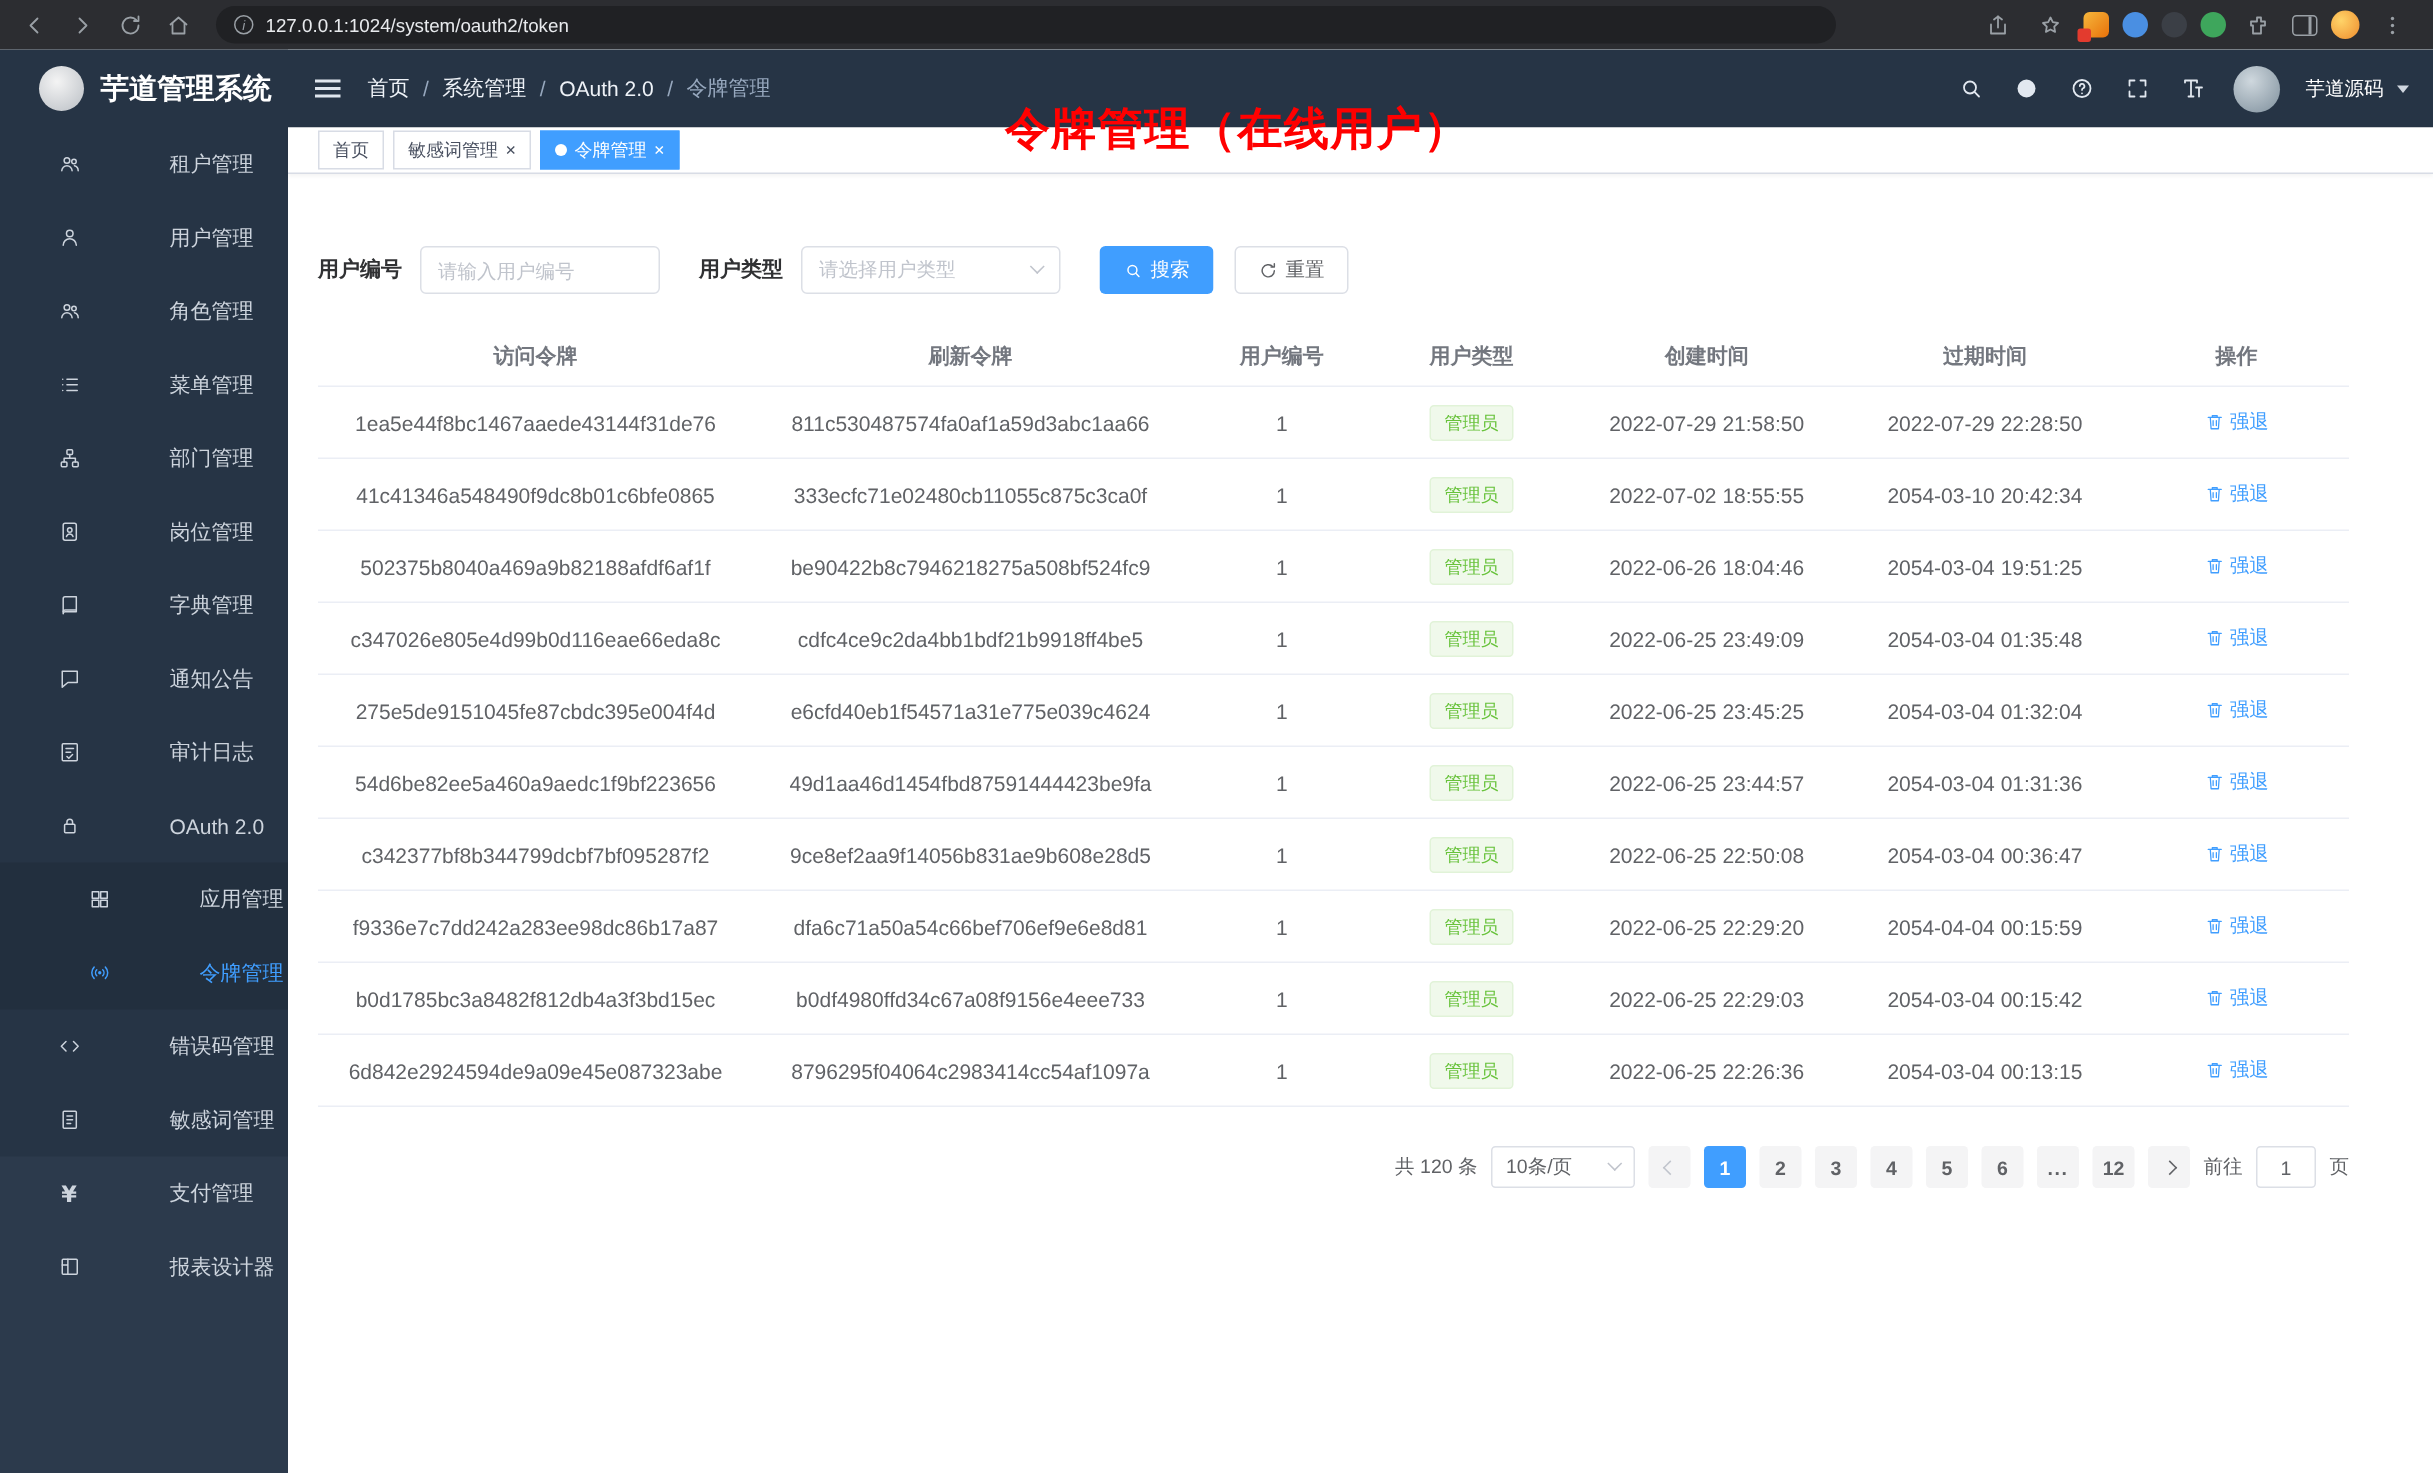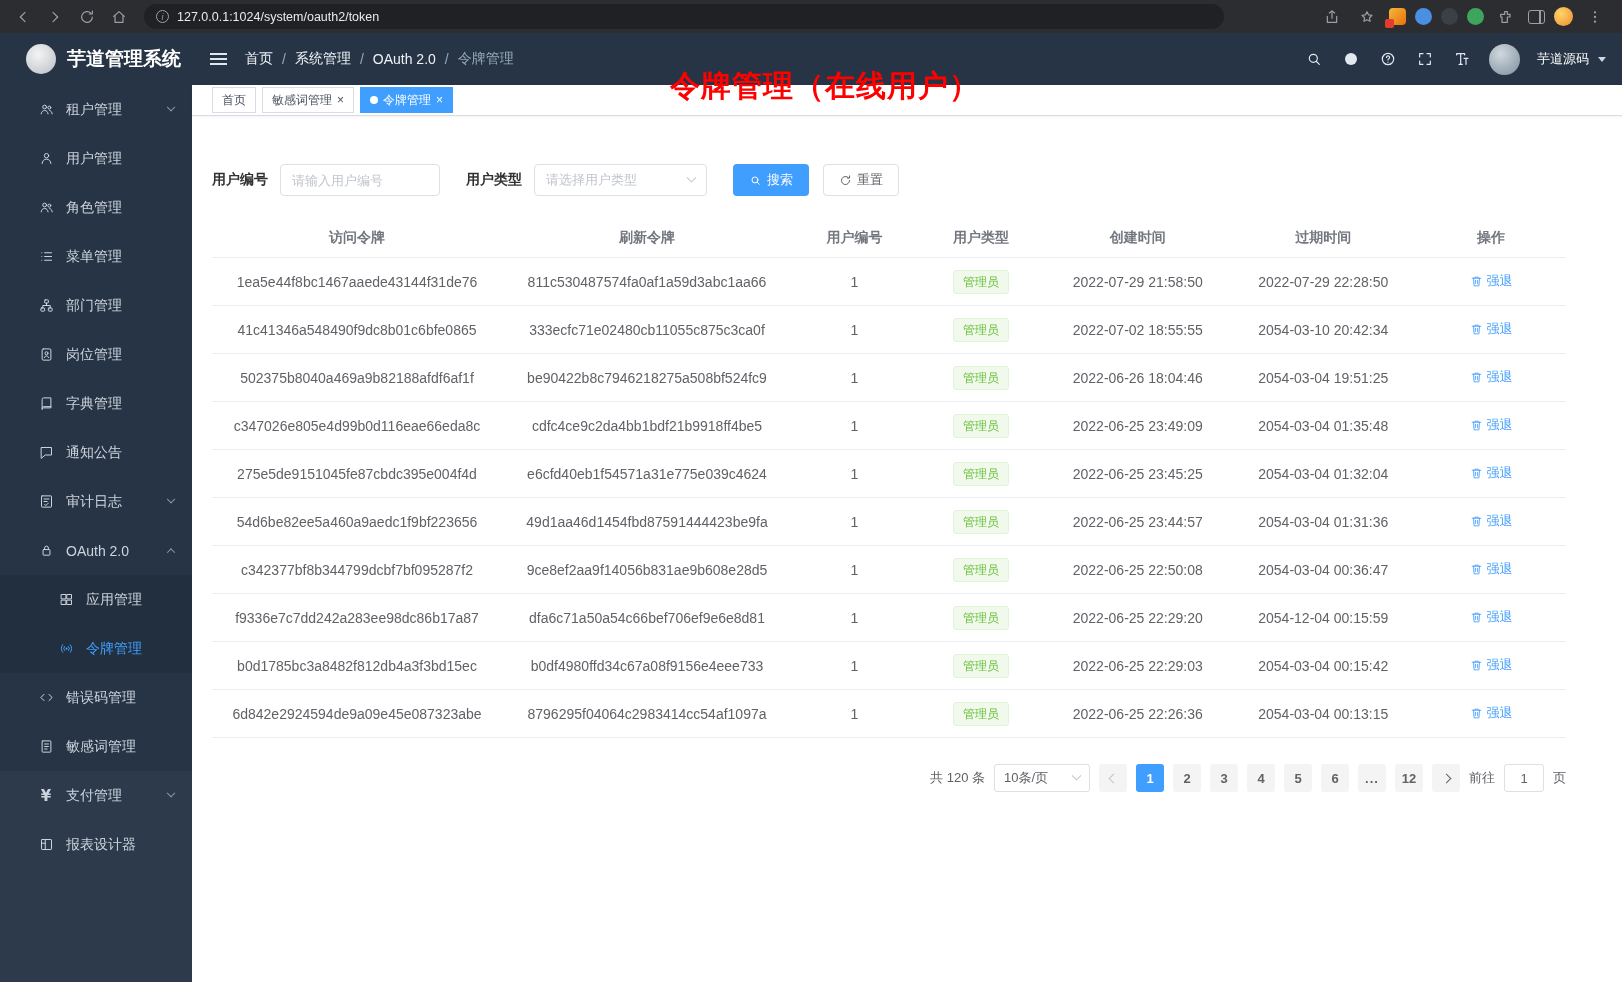--- a/index.html
+++ b/index.html
@@ -24,21 +24,21 @@
 
   
   .app { display:flex; height:949px; }
 
   
   .sidebar { width:192px; background:#263445; display:flex; flex-direction:column; flex:0 0 192px; }
   .logo { height:52px; display:flex; align-items:center; padding-left:26px; gap:11px; }
   .logo-img { width:30px; height:30px; border-radius:50%; background:radial-gradient(circle at 40% 35%, #f4f4f4, #b9bec4); flex:0 0 auto; }
   .logo-title { color:#fff; font-size:19px; font-weight:700; white-space:nowrap; }
   .menu { flex:1; display:flex; flex-direction:column; overflow:hidden; }
-  .mi { height:49px; display:flex; align-items:center; padding-left:38px; padding-right:18px; color:#cdd4dd; font-size:14px; cursor:pointer; flex:0 0 49px; }
+  .mi { height:49px; display:flex; align-items:center; padding-left:38px; padding-right:18px; color:#cdd4dd; font-size:14px; cursor:pointer; flex:0 0 49px;gap:47px; }
   .mi .ic { width:16px; height:16px; display:flex; align-items:center; justify-content:center; flex:0 0 16px; }
   .mi .ic svg { width:15px; height:15px; stroke-width:1.6; }
   .mi .ml { margin-left:12px; white-space:nowrap; }
   .mi.sub { padding-left:58px; background:#222f3e; }
   .mi.active { color:#409eff; }
   .chev { width:6px; height:6px; border-right:1.5px solid #8d99a6; border-bottom:1.5px solid #8d99a6; margin-left:auto; flex:0 0 auto; }
   .chev.down { transform:rotate(45deg) translate(-2px,-2px); }
   .chev.up { transform:rotate(-135deg) translate(-1px,-1px); }
   .menu-bottom { background:#2c3a4c; flex:1; display:flex; flex-direction:column; }
   .yen { font-size:15px; font-weight:700; font-family:"DejaVu Sans",sans-serif; }
@@ -562,21 +562,21 @@
                 <span>强退</span>
               </a></div>
         </div>
 
         <div class="trow">
           <div class="td tc1">f9336e7c7dd242a283ee98dc86b17a87</div>
           <div class="td tc2">dfa6c71a50a54c66bef706ef9e6e8d81</div>
           <div class="td tc3">1</div>
           <div class="td tc4"><span class="tag">管理员</span></div>
           <div class="td tc5">2022-06-25 22:29:20</div>
-          <div class="td tc6">2054-12-04 00:15:59</div>
+          <div class="td tc6">2054-04-04 00:15:59</div>
           <div class="td tc7"><a class="act">
                 <svg viewBox="0 0 24 24">
                   <path d="M4 6h16M9 6V4h6v2M6.5 6l1 14h9l1-14M10 10v6M14 10v6"></path>
                 </svg>
                 <span>强退</span>
               </a></div>
         </div>
 
         <div class="trow">
           <div class="td tc1">b0d1785bc3a8482f812db4a3f3bd15ec</div>

